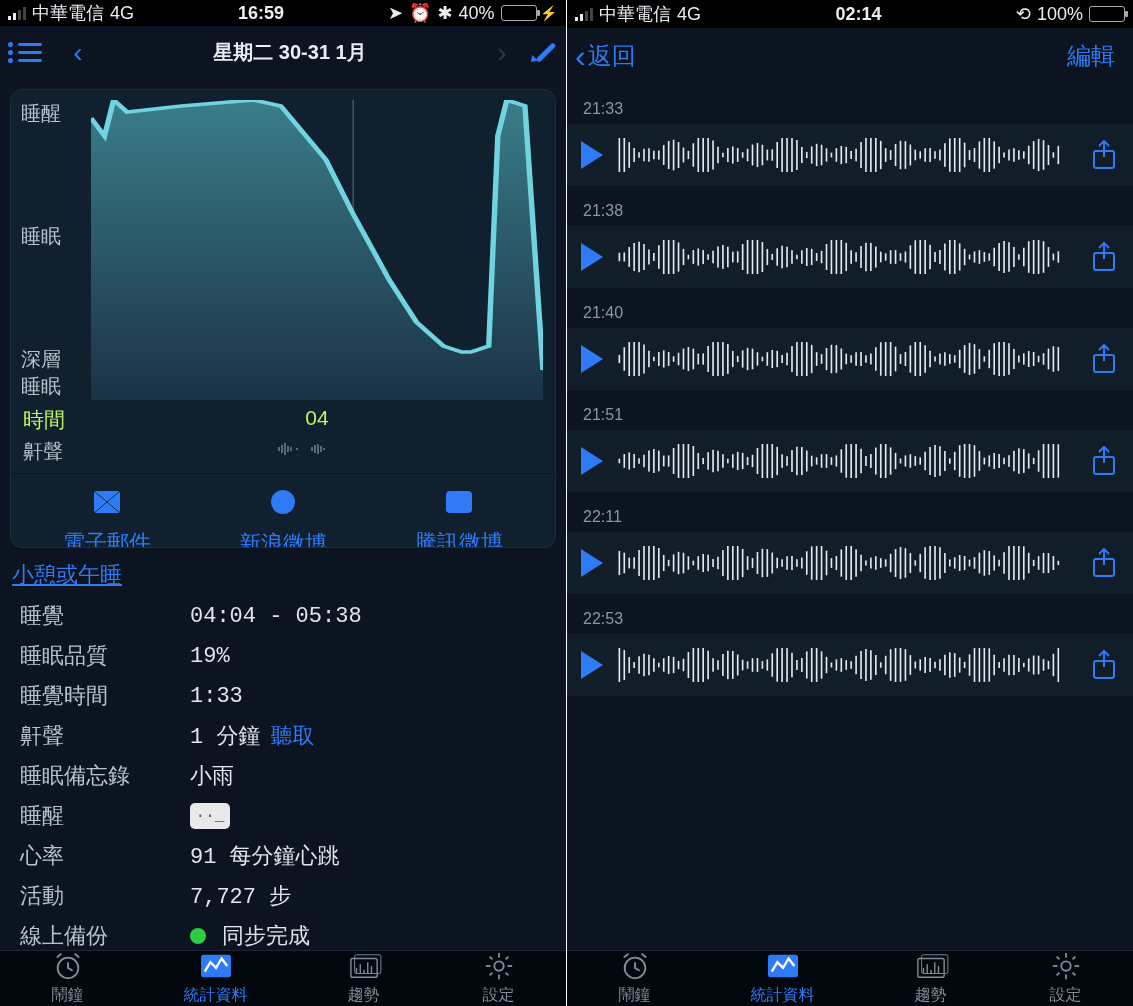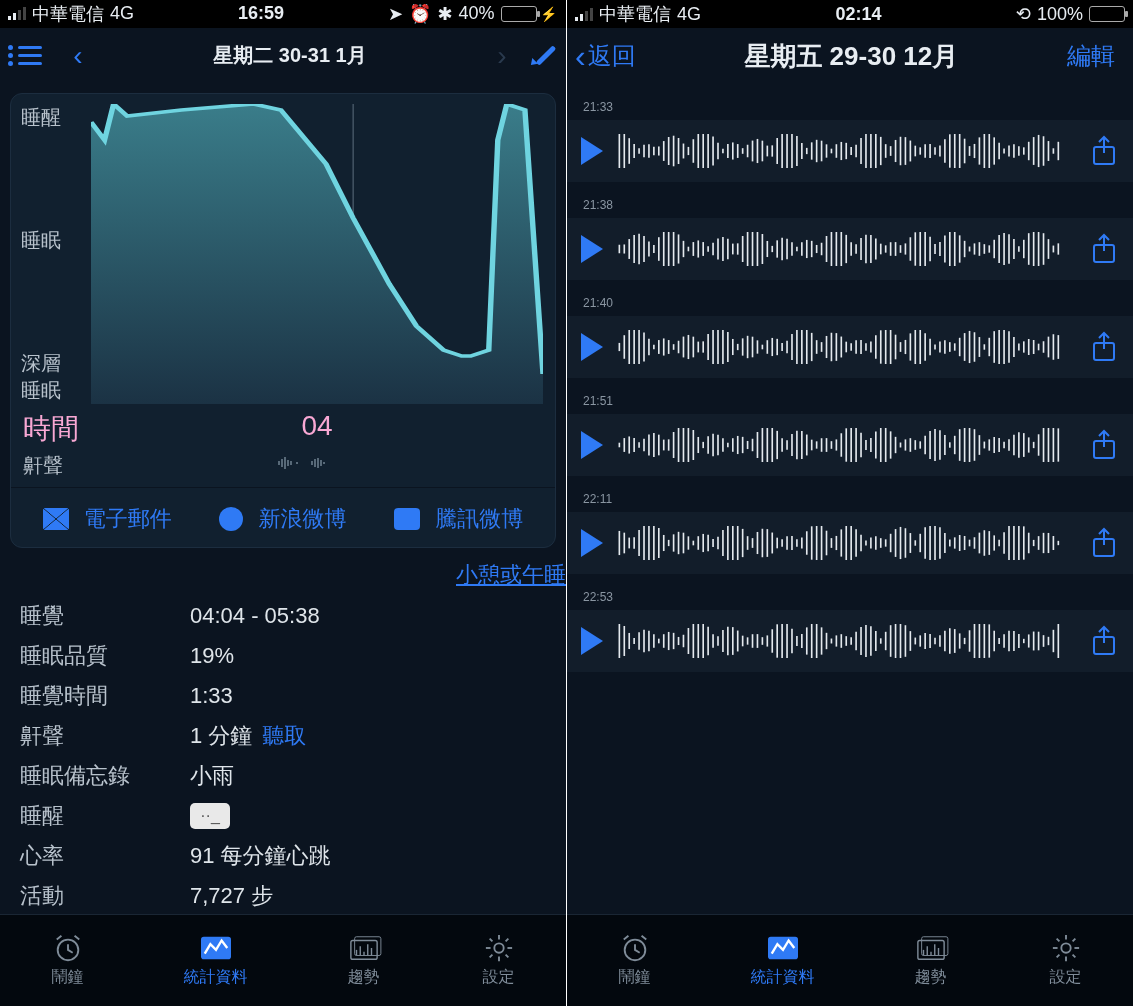--- a/index.html
+++ b/index.html
@@ -64,61 +64,61 @@
   }
 
   
   .chart-wrap { position:relative; height:310px; padding:10px 10px 0 10px; }
   .ylabels { position:absolute; left:10px; top:10px; bottom:0; width:64px;
     display:flex; flex-direction:column; justify-content:space-between;
     color:#b8c2cc; font-size:20px; }
   .chart { position:absolute; left:80px; right:12px; top:10px; bottom:0; }
   .chart svg { width:100%; height:100%; display:block; }
 
-  .axis-row { display:flex; padding:6px 12px 0 12px; font-size:28px; color:#f9a8d4; }
+  .axis-row { display:flex; padding:6px 12px 0 12px; font-size:21px; color:#bef264; }
   .axis-label { width:68px; }
   .axis-val { flex:1; text-align:center; }
 
   .snore-row { display:flex; align-items:center; padding:4px 12px 8px 12px; font-size:20px; color:#b8c2cc; }
   .snore-row .mini-wave { flex:1; text-align:center; }
   .mini-wave-svg { display:inline-block; width:80px; height:18px; }
 
   .share-row { display:flex; justify-content:space-around; align-items:center;
     border-top:1px solid #0b1420; padding:16px 8px; }
-  .share-item { display:flex; align-items:center; gap:15px; color:#2f7af5; font-size:22px; }
+  .share-item { display:flex; align-items:center; gap:15px; color:#2f7af5; font-size:22px;flex-direction:column; }
   .share-icon { width:26px; height:22px; background:#2f7af5; border-radius:2px; position:relative; }
   .share-icon.mail::before{content:"";position:absolute;inset:0;background:
     linear-gradient(to bottom right,transparent 48%,#11202f 50%,transparent 52%),
     linear-gradient(to bottom left,transparent 48%,#11202f 50%,transparent 52%);}
   .share-icon.round{border-radius:50%;width:24px;height:24px;}
 
-  .link-center { text-align:right; padding:12px 0 6px 0; }
+  .link-center { text-align:left; padding:12px 0 6px 0;margin-left:12px; }
   .link-center a { color:#2f7af5; font-size:22px; text-decoration:underline; }
 
-  .stats { padding:0 20px 10px 20px; }
+  .stats { padding:0 20px 10px 20px;font-family:Liberation Mono, monospace; }
   .stat-row { display:flex; align-items:center; padding:5px 0; font-size:22px; color:#cfd6dd; }
   .stat-row .k { width:170px; color:#b8c2cc; }
   .stat-row .v { flex:1; color:#dfe5ea; display:flex; align-items:center; gap:10px; }
   .listen { color:#2f7af5; }
   .dot-green { width:16px; height:16px; border-radius:50%; background:#2ecc40; display:inline-block; margin-right:6px; }
   .mood { width:40px; height:26px; background:#e9e9e9; border-radius:5px; display:inline-flex; align-items:center; justify-content:center; color:#555; font-size:16px; }
 
   
   .tabbar {
-    position:absolute; left:0; right:0; bottom:0; height:92px;
+    position:absolute; left:0; right:0; bottom:0; height:56px;
     background:#03080e; border-top:1px solid #1a2634;
     display:flex; justify-content:space-around; align-items:center;
   }
   .tab { display:flex; flex-direction:column; align-items:center; gap:4px; color:#7f8c99; font-size:16px; }
   .tab.active { color:#2f7af5; }
   .tab-icon { width:38px; height:30px; }
 
   
   .rec-list { padding: 6px 0 90px 0; }
-  .rec-ts { color:#8a96a2; font-size:12px; padding:10px 16px 6px 16px; }
+  .rec-ts { color:#8a96a2; font-size:16px; padding:10px 16px 6px 16px; }
   .rec-row { display:flex; align-items:center; padding:14px 14px; gap:14px;
     background:#121d2a; }
   .rec-row + .rec-ts { margin-top:6px; }
   .play-triangle { width:0;height:0;border-left:22px solid #2f7af5;border-top:14px solid transparent;border-bottom:14px solid transparent; }
   .wave { flex:1; height:34px; }
   .wave svg { width:100%; height:100%; display:block; }
   .share-out { width:30px; height:32px; }
   .share-out svg{width:100%;height:100%;}
 
   
@@ -368,21 +368,20 @@
           <span class="batt"><span class="batt-fill full" style="width:100%"></span></span>
         </span>
     </div>
   </div>
 
   <div class="navbar">
     <div class="nav-back">
       <span style="font-size:32px">‹</span>
       <span>返回</span>
     </div>
-    <div class="nav-title" style="font-size:26px">星期五 29-30 12月</div>
     <div class="nav-right-text">編輯</div>
   </div>
 
   <div class="rec-list" id="rec-list">
       <div class="rec-ts">21:33</div>
     <div class="rec-row">
       <div class="play-triangle"></div>
       <div class="wave">
           <svg viewBox="0 0 390 34" preserveAspectRatio="none">
             <g stroke="#e4e9ee" stroke-width="1.4">

